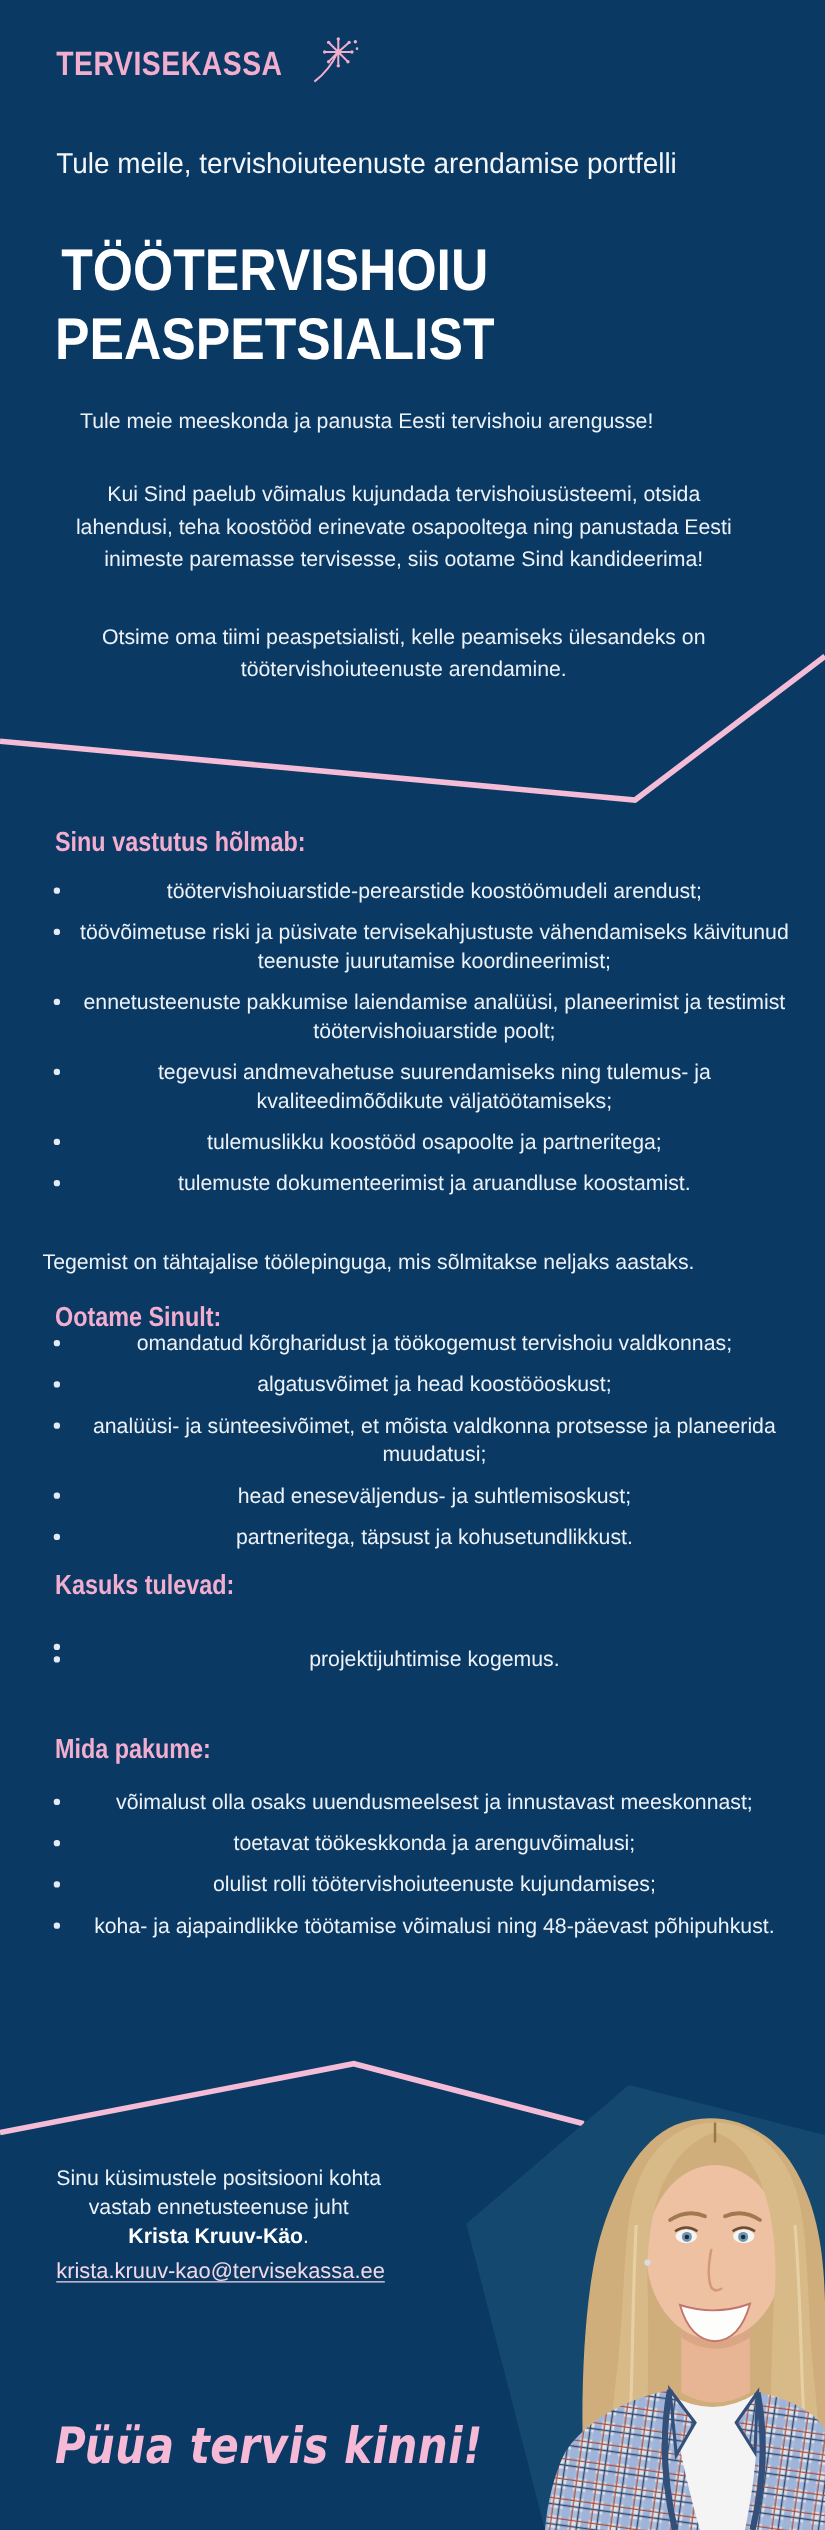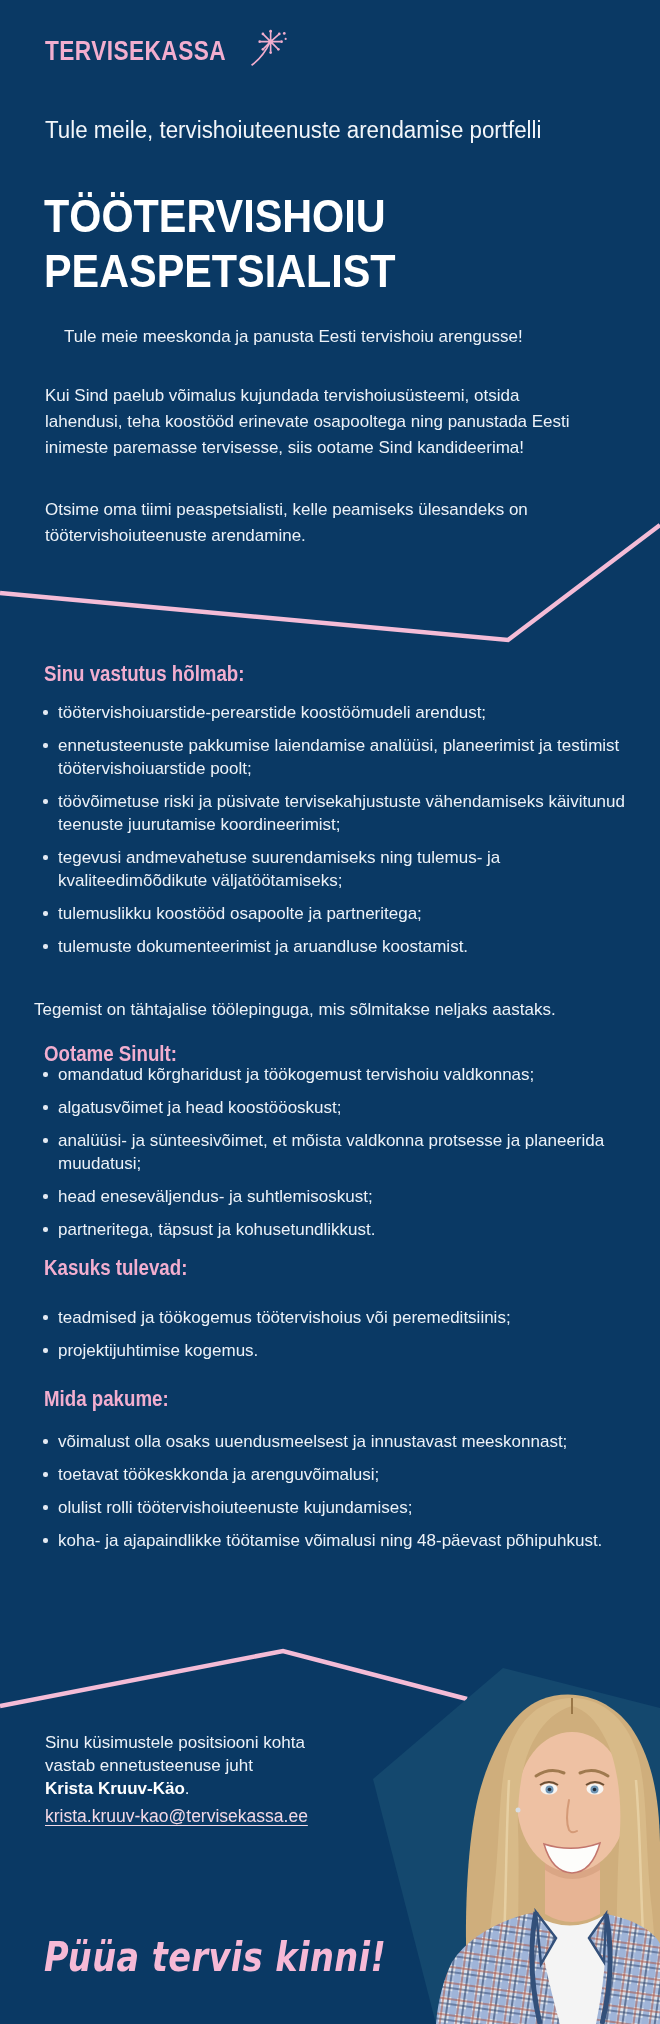--- a/index.html
+++ b/index.html
@@ -7,21 +7,21 @@
     --panel:#14486e;
     --accent:#f2aecf;
     --line:#f4bcd7;
     --text:#edf2f8;
     --title:#ffffff;
     --link:#f3d9e7;
   }
   *{margin:0;padding:0;box-sizing:border-box;}
   html,body{background:var(--background);}
   body{font-family:"Liberation Sans",sans-serif;}
-  .page{position:relative;width:660px;height:2024px;background:var(--background);overflow:hidden;}
+  .page{position:relative;width:660px;height:2024px;background:var(--background);overflow:hidden;text-align:center;}
   .decor{position:absolute;top:0;left:0;width:660px;height:2024px;pointer-events:none;}
 
   .abs{position:absolute;}
   .logo-row{top:34px;left:45px;display:flex;align-items:center;gap:4px;}
   .logo-text{font-size:27px;font-weight:bold;color:var(--accent);letter-spacing:.5px;
              transform:scaleX(.84);transform-origin:0 50%;white-space:nowrap;}
   .logo-icon{width:40px;height:40px;margin-left:-18px;margin-top:-6px;}
 
   .kicker{top:117px;left:45px;font-size:23px;color:#f3f6fa;white-space:nowrap;
           transform:scaleX(.97);transform-origin:0 0;}
@@ -160,41 +160,41 @@
     <div>PEASPETSIALIST</div>
   </div>
 
   <p class="abs para p1">Tule meie meeskonda ja panusta Eesti tervishoiu arengusse!</p>
   <p class="abs para p2">Kui Sind paelub võimalus kujundada tervishoiusüsteemi, otsida lahendusi, teha koostööd erinevate osapooltega ning panustada Eesti inimeste paremasse tervisesse, siis ootame Sind kandideerima!</p>
   <p class="abs para p3">Otsime oma tiimi peaspetsialisti, kelle peamiseks ülesandeks on töötervishoiuteenuste arendamine.</p>
 
   <div class="abs heading h1">Sinu vastutus hõlmab:</div>
   <ul class="abs blist list1">
       <li><span class="dot"></span><span>töötervishoiuarstide-perearstide koostöömudeli arendust;</span></li>
+      <li><span class="dot"></span><span>töövõimetuse riski ja püsivate tervisekahjustuste vähendamiseks käivitunud teenuste juurutamise koordineerimist;</span></li>
       <li><span class="dot"></span><span>ennetusteenuste pakkumise laiendamise analüüsi, planeerimist ja testimist töötervishoiuarstide poolt;</span></li>
-      <li><span class="dot"></span><span>töövõimetuse riski ja püsivate tervisekahjustuste vähendamiseks käivitunud teenuste juurutamise koordineerimist;</span></li>
       <li><span class="dot"></span><span>tegevusi andmevahetuse suurendamiseks ning tulemus- ja kvaliteedimõõdikute väljatöötamiseks;</span></li>
       <li><span class="dot"></span><span>tulemuslikku koostööd osapoolte ja partneritega;</span></li>
       <li><span class="dot"></span><span>tulemuste dokumenteerimist ja aruandluse koostamist.</span></li>
     </ul>
 
   <p class="abs note">Tegemist on tähtajalise töölepinguga, mis sõlmitakse neljaks aastaks.</p>
 
   <div class="abs heading h2">Ootame Sinult:</div>
   <ul class="abs blist list2">
       <li><span class="dot"></span><span>omandatud kõrgharidust ja töökogemust tervishoiu valdkonnas;</span></li>
       <li><span class="dot"></span><span>algatusvõimet ja head koostööoskust;</span></li>
       <li><span class="dot"></span><span>analüüsi- ja sünteesivõimet, et mõista valdkonna protsesse ja planeerida muudatusi;</span></li>
       <li><span class="dot"></span><span>head eneseväljendus- ja suhtlemisoskust;</span></li>
       <li><span class="dot"></span><span>partneritega, täpsust ja kohusetundlikkust.</span></li>
     </ul>
 
   <div class="abs heading h3">Kasuks tulevad:</div>
   <ul class="abs blist list3">
-      <li><span class="dot"></span><span>teadmised ja töökogemus töötervishoius või peremeditsiinis;</span></li>
+      <li><span class="dot"></span></li>
       <li><span class="dot"></span><span>projektijuhtimise kogemus.</span></li>
     </ul>
 
   <div class="abs heading h4">Mida pakume:</div>
   <ul class="abs blist list4">
       <li><span class="dot"></span><span>võimalust olla osaks uuendusmeelsest ja innustavast meeskonnast;</span></li>
       <li><span class="dot"></span><span>toetavat töökeskkonda ja arenguvõimalusi;</span></li>
       <li><span class="dot"></span><span>olulist rolli töötervishoiuteenuste kujundamises;</span></li>
       <li><span class="dot"></span><span>koha- ja ajapaindlikke töötamise võimalusi ning 48-päevast põhipuhkust.</span></li>
     </ul>

